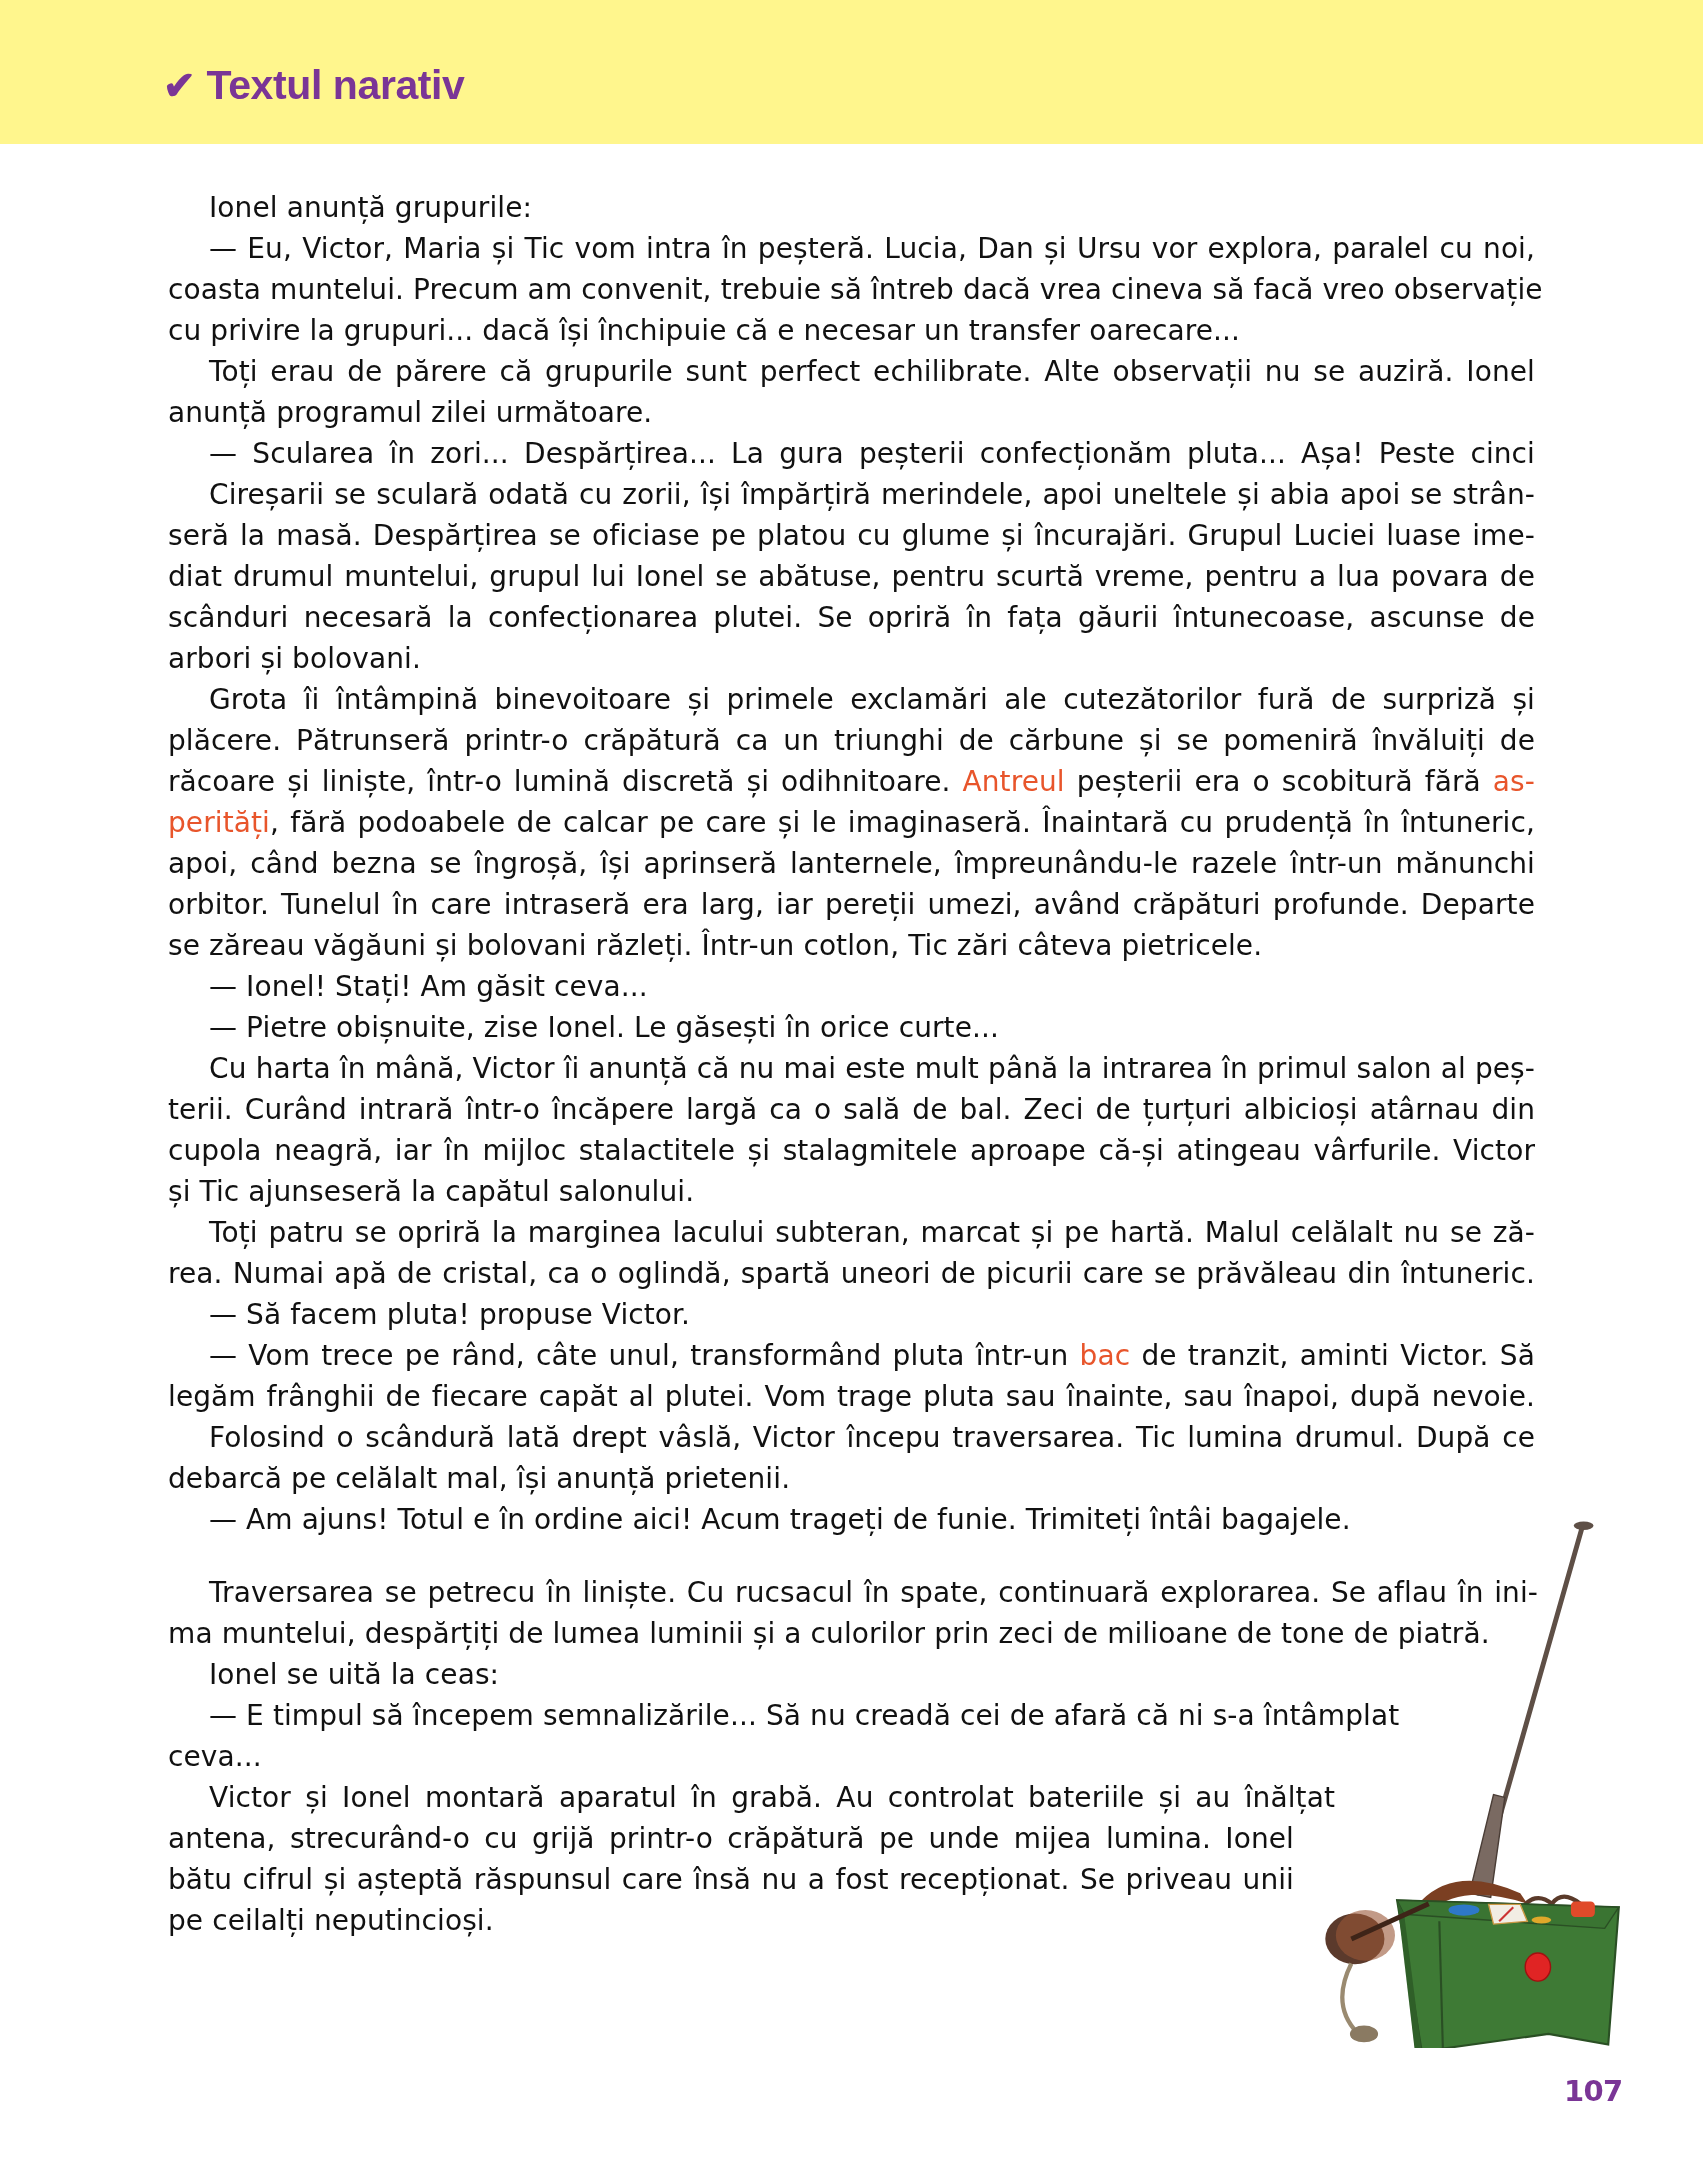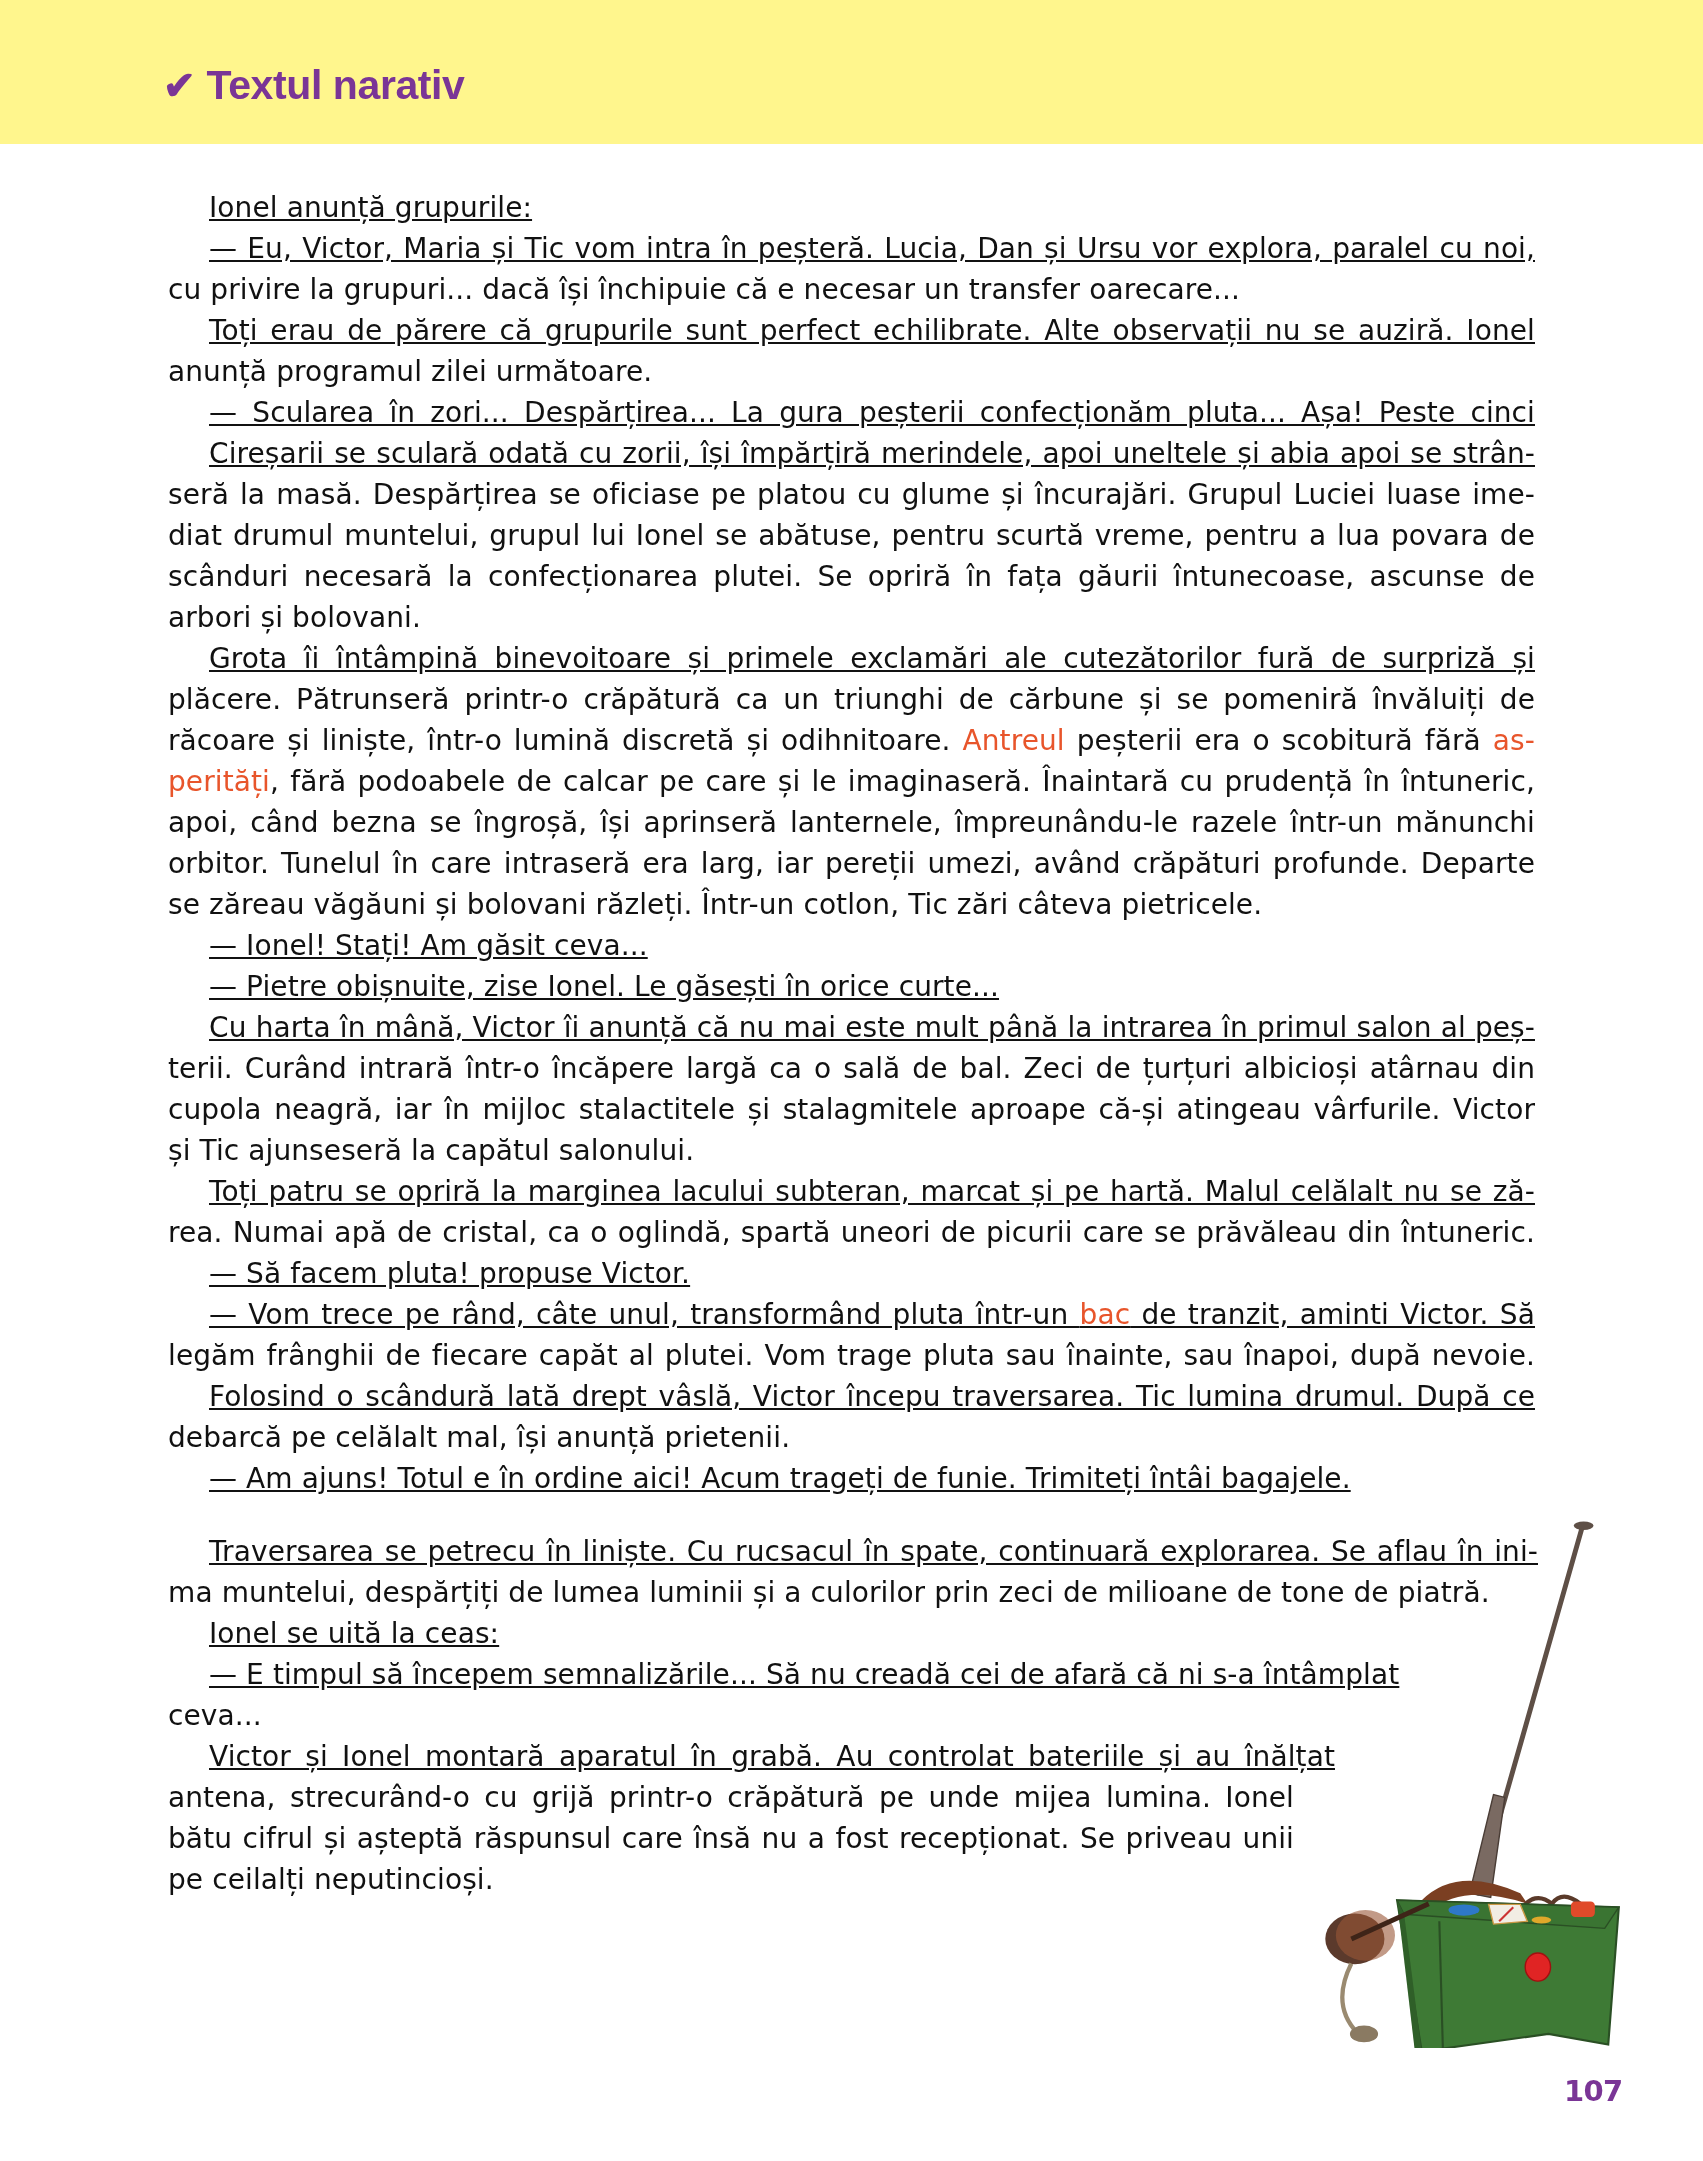--- a/index.html
+++ b/index.html
@@ -45,21 +45,21 @@
     position: relative;
     height: 41px;
     line-height: 41px;
     font-size: 28px;
     white-space: nowrap;
     text-align: justify;
     text-align-last: justify;
     letter-spacing: 0.1px;
   }
   .line.short { text-align-last: left; }
-  .line.indent { padding-left: 41px; text-decoration: underline; }
+  .line.indent { padding-left: 41px; }
   .line.narrow { width: 1126px; }
   .line.narrow2 { width: 1299px; }
   .line.narrow3 { width: 1329px; margin-top: 32px; }
   .hl { color: #E8552B; }
   .page-number {
     position: absolute;
     left: 1564px; top: 2074px;
     font-family: "DejaVu Sans", sans-serif;
     font-weight: bold;
     font-size: 29px;
@@ -77,20 +77,21 @@
 
 <div class="header-band"></div>
 <div class="header-title">
   <span class="check">✔</span>
   <span>Textul narativ</span>
 </div>
 
 <div class="body-text" id="body-text">
     <div class="line indent short"><span>Ionel anunță grupurile:</span></div>
     <div class="line indent"><span>— Eu, Victor, Maria și Tic vom intra în peșteră. Lucia, Dan și Ursu vor explora, paralel cu noi,</span></div>
+    <div class="line "><span>coasta muntelui. Precum am convenit, trebuie să întreb dacă vrea cineva să facă vreo observație</span></div>
     <div class="line short"><span>cu privire la grupuri... dacă își închipuie că e necesar un transfer oarecare...</span></div>
     <div class="line indent"><span>Toți erau de părere că grupurile sunt perfect echilibrate. Alte observații nu se auziră. Ionel</span></div>
     <div class="line short"><span>anunță programul zilei următoare.</span></div>
     <div class="line indent"><span>— Scularea în zori... Despărțirea... La gura peșterii confecționăm pluta... Așa! Peste cinci</span></div>
     <div class="line indent"><span>Cireșarii se sculară odată cu zorii, își împărțiră merindele, apoi uneltele și abia apoi se strân-</span></div>
     <div class="line "><span>seră la masă. Despărțirea se oficiase pe platou cu glume și încurajări. Grupul Luciei luase ime-</span></div>
     <div class="line "><span>diat drumul muntelui, grupul lui Ionel se abătuse, pentru scurtă vreme, pentru a lua povara de</span></div>
     <div class="line "><span>scânduri necesară la confecționarea plutei. Se opriră în fața găurii întunecoase, ascunse de</span></div>
     <div class="line short"><span>arbori și bolovani.</span></div>
     <div class="line indent"><span>Grota îi întâmpină binevoitoare și primele exclamări ale cutezătorilor fură de surpriză și</span></div>

